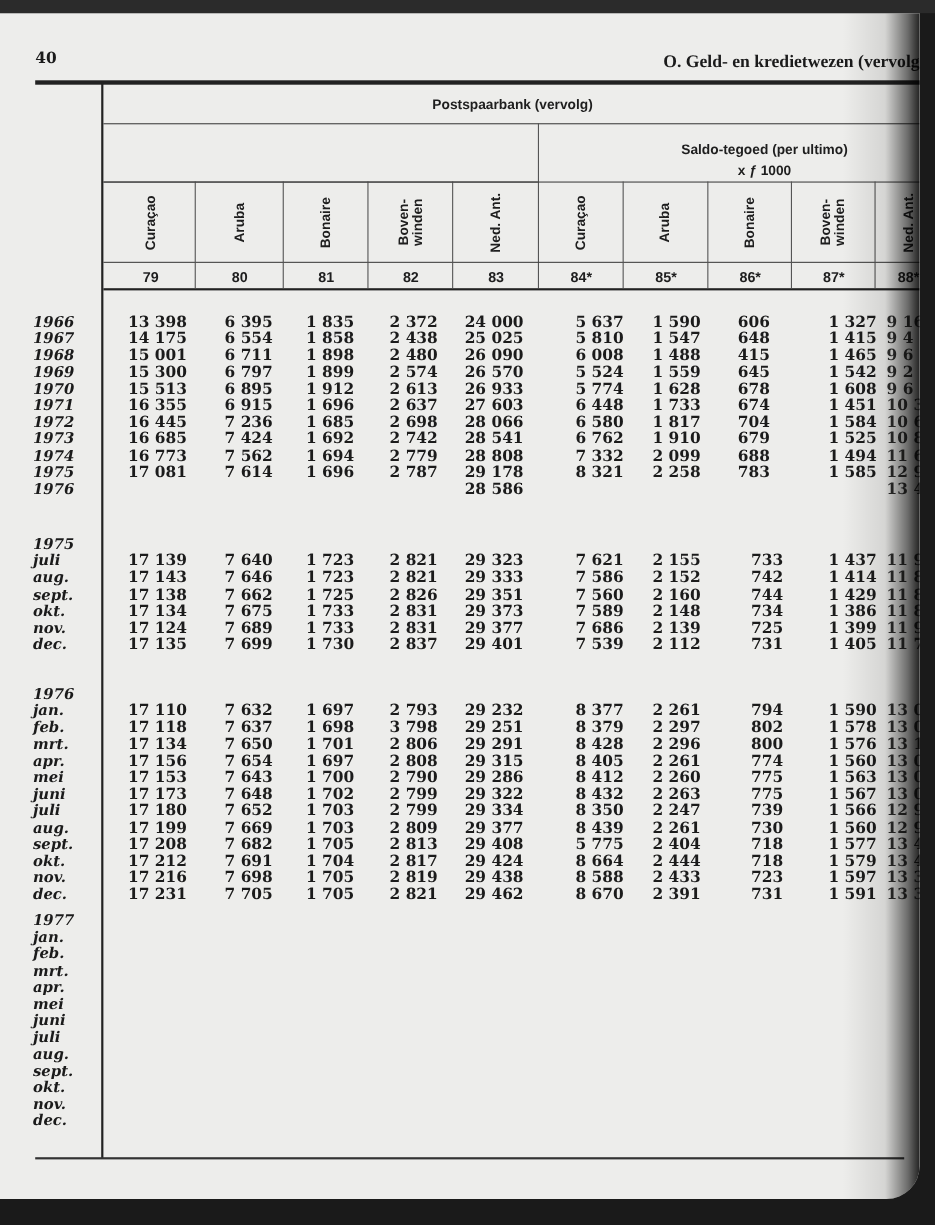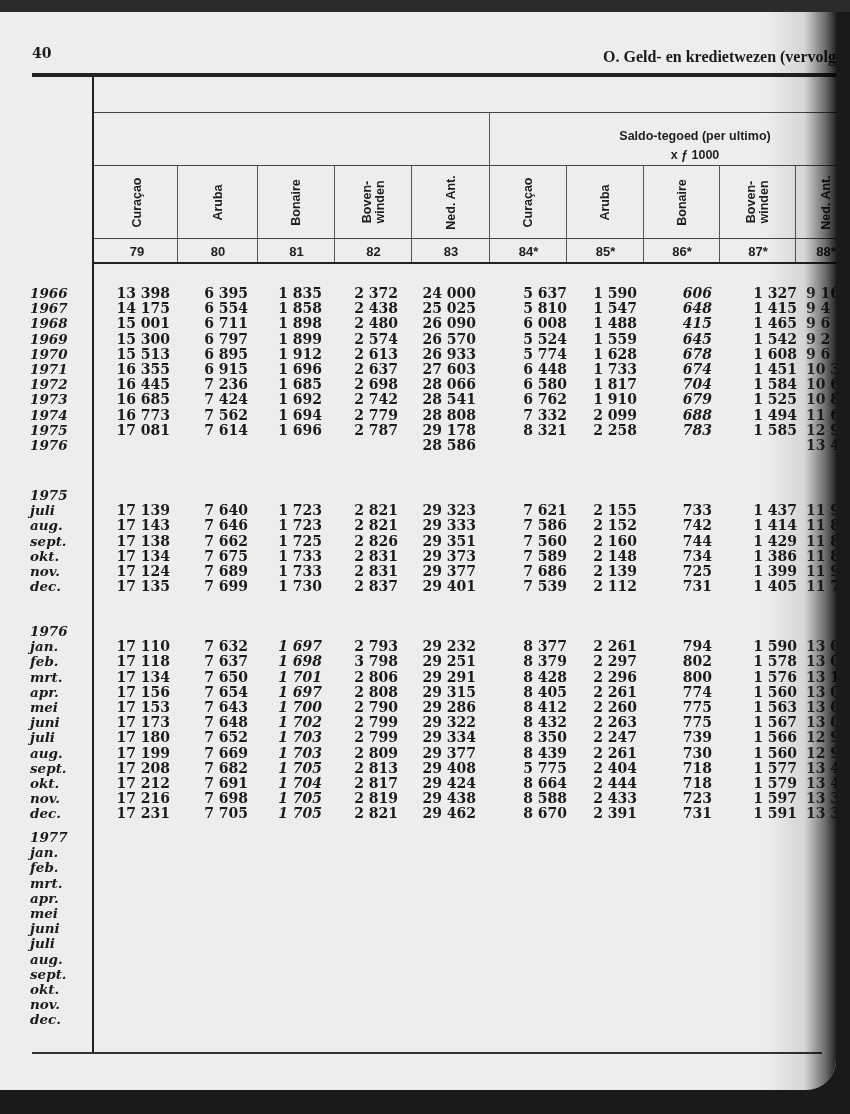--- a/index.html
+++ b/index.html
@@ -62,20 +62,21 @@
 <body>
 
 <div class="top-strip"></div>
 
 <div class="page">
   <div class="page-number">40</div>
   <div class="running-head">O.  Geld- en kredietwezen (vervolg</div>
   <div class="rule-top"></div>
   <div class="stub-rule"></div>
 
+  <div class="hdr main-title">Postspaarbank (vervolg)</div>
   <div class="h-line" style="left:94px; top:100px; width:742px;"></div>
 
   <div class="hdr group-title" style="left:570px; top:115px; width:250px; white-space:pre-line;">Saldo-tegoed (per ultimo)
 x ƒ 1000</div>
 
   <div class="v-line" style="left:489px; top:100px; height:150px;"></div>
   <div class="h-line" style="left:94px; top:153px; width:742px;"></div>
   <div class="h-line" style="left:94px; top:226px; width:742px;"></div>
   <div class="h-line" style="left:94px; top:250px; width:742px; height:2px; background:#222;"></div>
 
@@ -271,21 +272,21 @@
         <div>1 488</div>
         <div>1 559</div>
         <div>1 628</div>
         <div>1 733</div>
         <div>1 817</div>
         <div>1 910</div>
         <div>2 099</div>
         <div>2 258</div>
         <div>&nbsp;</div>
       </div>
-      <div class="num-col" style="top: 274px; right: 124px; font-style: italic;">
+      <div class="num-col" style="top: 274px; right: 136px;">
         <div>606</div>
         <div>648</div>
         <div>415</div>
         <div>645</div>
         <div>678</div>
         <div>674</div>
         <div>704</div>
         <div>679</div>
         <div>688</div>
         <div>783</div>
@@ -418,21 +419,21 @@
         <div>7 654</div>
         <div>7 643</div>
         <div>7 648</div>
         <div>7 652</div>
         <div>7 669</div>
         <div>7 682</div>
         <div>7 691</div>
         <div>7 698</div>
         <div>7 705</div>
       </div>
-      <div class="num-col" style="top: 627.2px; right: 514px; font-style: italic;">
+      <div class="num-col" style="top: 627.2px; right: 514px;">
         <div>1 697</div>
         <div>1 698</div>
         <div>1 701</div>
         <div>1 697</div>
         <div>1 700</div>
         <div>1 702</div>
         <div>1 703</div>
         <div>1 703</div>
         <div>1 705</div>
         <div>1 704</div>

